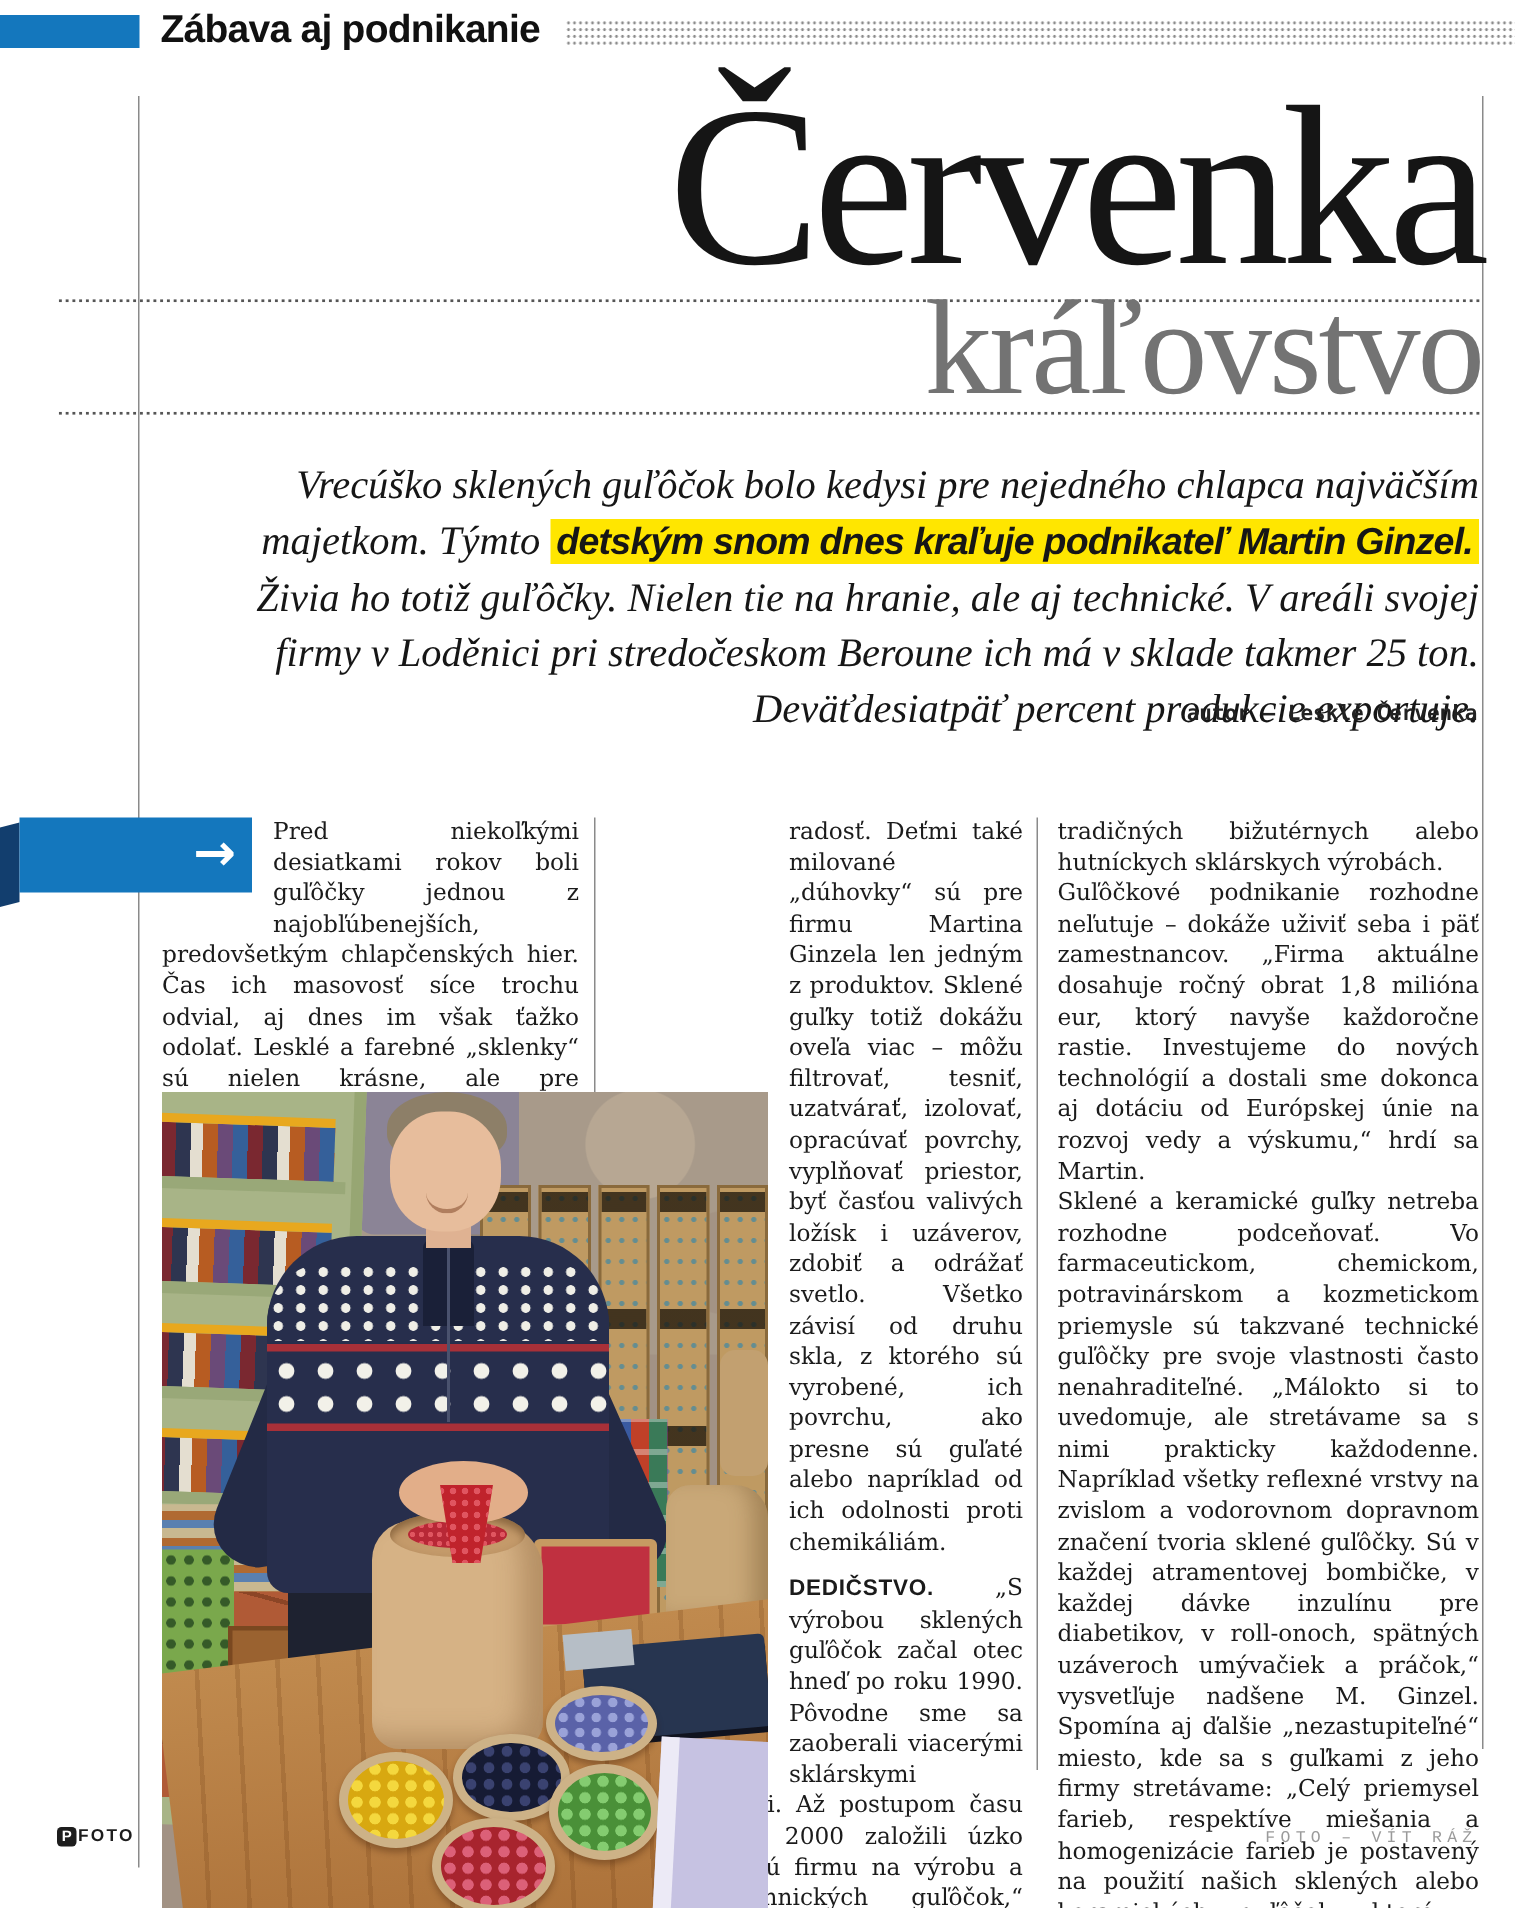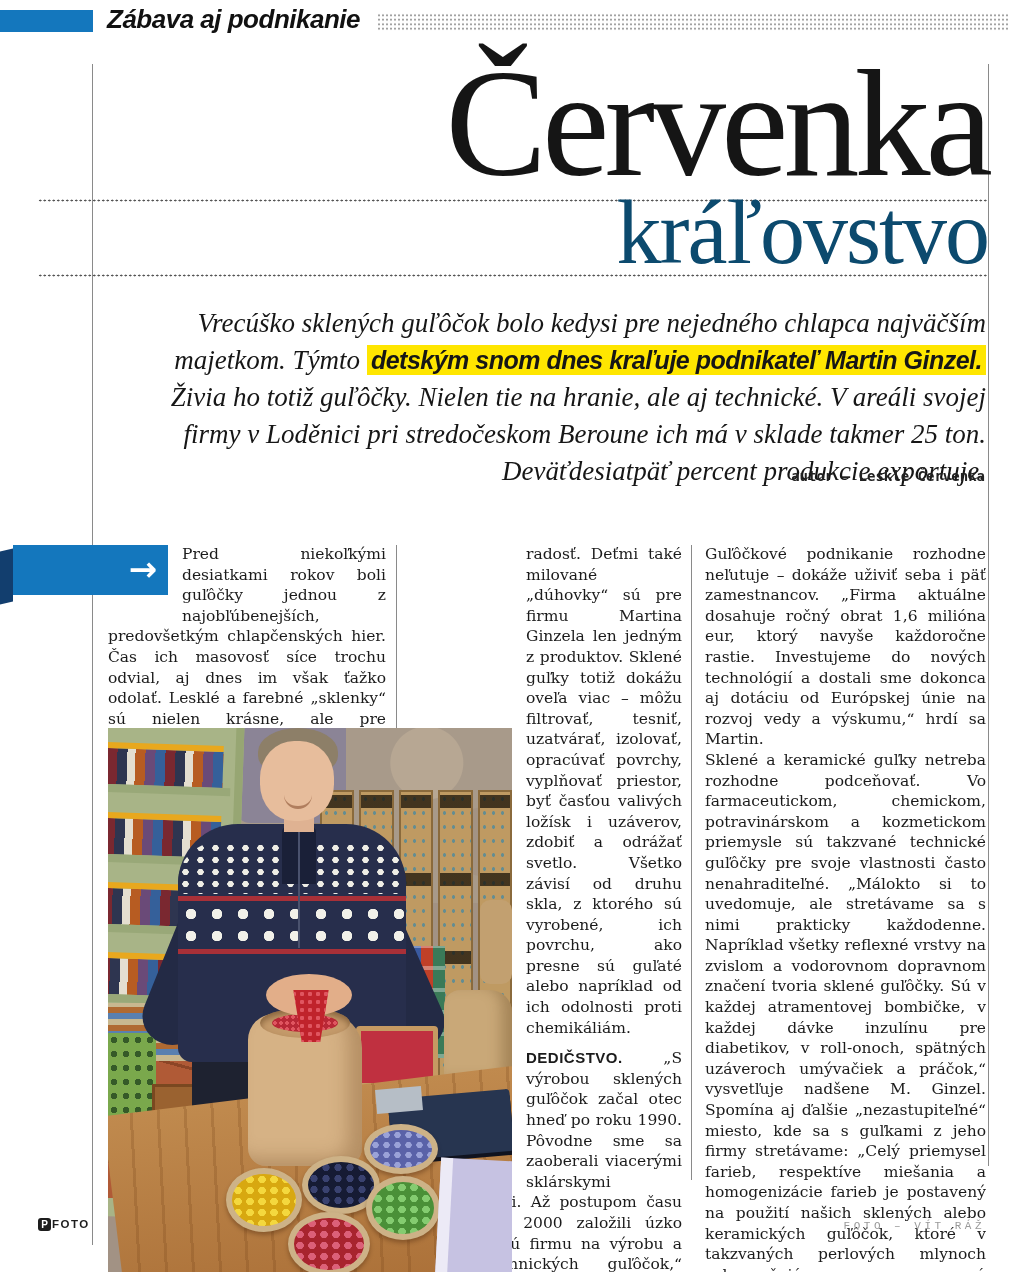--- a/index.html
+++ b/index.html
@@ -2,37 +2,37 @@
 <html lang="sk"><head>
 <meta charset="utf-8">
 <style>
   html,body{margin:0;padding:0;}
   body{width:1024px;height:1272px;position:relative;background:#fff;overflow:hidden;
        font-family:"DejaVu Serif",serif;color:#1a1a1a;}
   .abs{position:absolute;}
   
   .kicker-bar{left:0;top:10px;width:93px;height:22px;background:#1477bd;}
   .kicker{left:107px;top:4px;font-family:"Liberation Sans",sans-serif;font-weight:bold;
-          font-size:26px;letter-spacing:-0.5px;color:#111;font-style:italic;}
+          font-size:26px;letter-spacing:-0.5px;color:#111;}
   .dotband{left:377px;top:13px;width:633px;height:18px;
            background-image:radial-gradient(circle,#8d8d8d 0.9px,transparent 1.1px);
            background-size:4px 4.5px;}
   
   .vrule{width:1px;background:#8a8a8a;}
   .vrule-left{left:92px;top:64px;height:1181px;}
   .vrule-right{left:988px;top:64px;height:1102px;}
   .vrule-c1{left:396px;top:545px;height:185px;}
   .vrule-c2{left:691px;top:545px;height:635px;}
   .dotline{height:3px;background-image:radial-gradient(circle,#555 0.9px,transparent 1.1px);
            background-size:4.5px 3px;background-repeat:repeat-x;}
   
   .title1{right:36px;top:48px;font-family:"Liberation Serif",serif;font-size:152px;
           line-height:1;letter-spacing:-5px;color:#151515;white-space:nowrap;}
   .title2{right:36px;top:188px;font-family:"Liberation Serif",serif;font-size:90px;
-          line-height:1;letter-spacing:-2px;color:#0c4a6e;white-space:nowrap;}
+          line-height:1;letter-spacing:-2px;color:#737373;white-space:nowrap;}
   
   .lead{left:112px;top:305px;width:874px;text-align:right;
         font-family:"Liberation Serif",serif;font-size:27px;line-height:37px;color:#161616;font-style:italic;}
   .lead .hl{background:#ffe600;font-family:"Liberation Sans",sans-serif;font-weight:bold;
             font-size:25px;letter-spacing:-0.5px;padding:1px 4px;}
   .byline{right:39px;top:468px;font-family:"DejaVu Sans Mono",monospace;font-weight:bold;
           font-size:14px;color:#222;}
   
   .badge{left:13px;top:545px;width:155px;height:50px;background:#1477bd;}
   .badge-fold{left:0;top:550px;width:13px;height:53px;background:#123e6e;
@@ -171,21 +171,22 @@
   <p>Guľôčky však nie sú len na hranie a pre</p>
 </div>
 
 <div class="abs col col2">
   <div class="photo-spacer"></div>
   <p>radosť. Deťmi také milované „dúhovky“ sú pre firmu Martina Ginzela len jedným z produktov. Sklené guľky totiž dokážu oveľa viac – môžu filtrovať, tesniť, uzatvárať, izolovať, opracúvať povrchy, vyplňovať priestor, byť časťou valivých ložísk i uzáverov, zdobiť a odrážať svetlo. Všetko závisí od druhu skla, z ktorého sú vyrobené, ich povrchu, ako presne sú guľaté alebo napríklad od ich odolnosti proti chemikáliám.</p>
   <p class="para-gap"><span class="subhead">DEDIČSTVO.</span><span> „S výrobou sklených guľôčok začal otec hneď po roku 1990. Pôvodne sme sa zaoberali viacerými sklárskymi technológiami. Až postupom času sme v roku 2000 založili úzko špecializovanú firmu na výrobu a predaj technických guľôčok,“ spomína s hrdosťou M. Ginzel. Ich pôvodná úvaha stála na tom, že hľadali v rámci sklárskej výroby sortiment, na ktorom by bola vyššia pridaná hodnota a zároveň menšie konkurenčné prostredie ako pri</span></p>
 </div>
 
 <div class="abs col col3">
-  <p>Guľôčkové podnikanie rozhodne neľutuje – dokáže uživiť seba i päť zamestnancov. „Firma aktuálne dosahuje ročný obrat 1,6 milióna eur, ktorý navyše každoročne rastie. Investujeme do nových technológií a dostali sme dokonca aj dotáciu od Európskej únie na rozvoj vedy a výskumu,“ hrdí sa Martin.</p>
+  <p>tradičných bižutérnych alebo hutníckych sklárskych výrobách.</p>
+  <p>Guľôčkové podnikanie rozhodne neľutuje – dokáže uživiť seba i päť zamestnancov. „Firma aktuálne dosahuje ročný obrat 1,8 milióna eur, ktorý navyše každoročne rastie. Investujeme do nových technológií a dostali sme dokonca aj dotáciu od Európskej únie na rozvoj vedy a výskumu,“ hrdí sa Martin.</p>
   <p>Sklené a keramické guľky netreba rozhodne podceňovať. Vo farmaceutickom, chemickom, potravinárskom a kozmetickom priemysle sú takzvané technické guľôčky pre svoje vlastnosti často nenahraditeľné. „Málokto si to uvedomuje, ale stretávame sa s nimi prakticky každodenne. Napríklad všetky reflexné vrstvy na zvislom a vodorovnom dopravnom značení tvoria sklené guľôčky. Sú v každej atramentovej bombičke, v každej dávke inzulínu pre diabetikov, v roll-onoch, spätných uzáveroch umývačiek a práčok,“ vysvetľuje nadšene M. Ginzel. Spomína aj ďalšie „nezastupiteľné“ miesto, kde sa s guľkami z jeho firmy stretávame: „Celý priemysel farieb, respektíve miešania a homogenizácie farieb je postavený na použití našich sklených alebo keramických guľôčok, ktoré v takzvaných perlových mlynoch zabezpečujú rovnomernú homogenizáciu farebných suspenzií.“</p>
 
 </div>
 
 <div class="abs photo">
   <div class="abs ph-wall-left"></div>
   <div class="abs ph-stone"></div>
   <div class="abs ph-purple"></div>
   <div class="abs ph-shelf">
     <div class="ph-row" style="top:26px;"></div>

